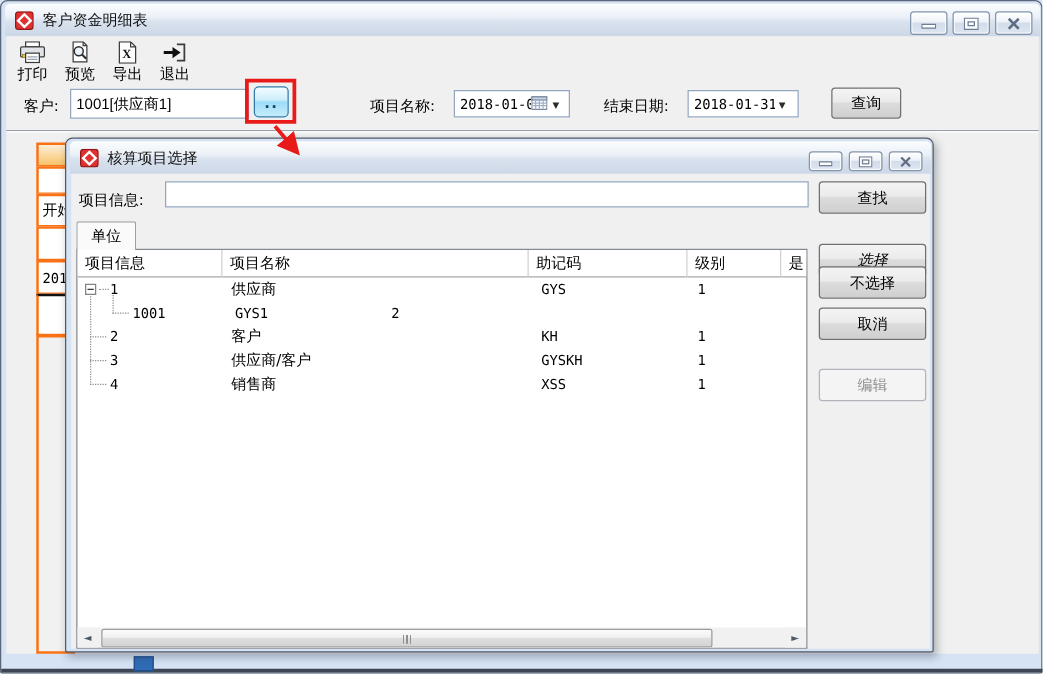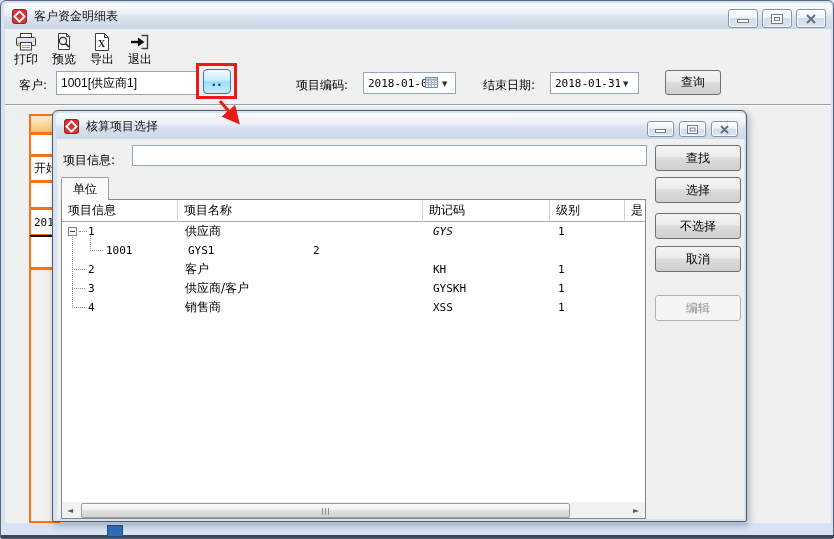--- a/index.html
+++ b/index.html
@@ -186,21 +186,21 @@
               </svg>
             </span>
             <span class="tool-label">退出</span>
           </div>
         </div>
 
       <span class="form-label" style="left:14px; top:48px;">客户:</span>
       <input class="edit" style="left: 51px; top: 42px; width: 143px; height: 24px;" value="1001[供应商1]">
       <div id="browse-btn">..</div>
 
-      <span class="form-label" style="left:291px; top:48px;">项目编码:</span>
+      <span class="form-label" style="left:291px; top:48px;">项目名称:</span>
       <input class="edit mono" style="left: 358px; top: 43px; width: 93px; height: 22px; font-size: 11px; padding-right: 30px;" value="2018-01-01">
       <span style="position:absolute; left:420px; top:47px;">
         <svg width="13" height="13">
           <rect x="0.5" y="1.5" width="12" height="10" fill="#fff" stroke="#7a8aa0"></rect>
           <rect x="0.5" y="1.5" width="12" height="2.5" fill="#c9d6ea" stroke="#7a8aa0"></rect>
           <g stroke="#9fb0c6">
               <line x1="3.5" y1="4" x2="3.5" y2="11"></line>
               <line x1="6.5" y1="4" x2="6.5" y2="11"></line>
               <line x1="9.5" y1="4" x2="9.5" y2="11"></line>
               <line x1="1" y1="6.5" x2="12" y2="6.5"></line>
@@ -287,21 +287,21 @@
           <span class="tree-mark dot-h" style="left:17px; top:9px; width:8px;"></span>
           <span class="tree-mark dot-v" style="left:10px; top:15px; height:71px;"></span>
           <span class="tree-mark dot-v" style="left:28px; top:14px; height:15px;"></span>
           <span class="tree-mark dot-h" style="left:28px; top:28px; width:13px;"></span>
           <span class="tree-mark dot-h" style="left:10px; top:47px; width:13px;"></span>
           <span class="tree-mark dot-h" style="left:10px; top:66px; width:13px;"></span>
           <span class="tree-mark dot-h" style="left:10px; top:85px; width:13px;"></span>
         <div class="trow">
               <div class="td mono num" style="width: 116px; padding-left: 26px;">1</div>
               <div class="td " style="width: 245px; padding-left: 7px;">供应商</div>
-              <div class="td mono num" style="width: 127px; padding-left: 10px; font-style: italic;">GYS</div>
+              <div class="td mono num" style="width: 127px; padding-left: 10px;">GYS</div>
               <div class="td mono num" style="width: 75px; padding-left: 8px;">1</div>
               <div class="td " style="width: 140px;"></div>
             </div>
             <div class="trow">
               <div class="td mono num" style="width: 116px; padding-left: 44px;">1001</div>
               <div class="td mono num" style="width: 127px; padding-left: 10px;">GYS1</div>
               <div class="td mono num" style="width: 75px; padding-left: 8px;">2</div>
               <div class="td " style="width: 140px;"></div>
             </div>
             <div class="trow">
@@ -329,21 +329,21 @@
 
         <div id="list-hscroll">
           <div class="sb-btn" id="sb-left">◄</div>
           <div id="sb-thumb">
               <span id="sb-grip"></span>
             </div>
           <div class="sb-btn" id="sb-right">►</div>
         </div>
       </div>
 
-      <div class="w7btn side-btn" style="top:38px;">选择</div>
+      <div class="w7btn side-btn" style="top:56px;font-style:italic;">选择</div>
       <div class="w7btn side-btn" style="top:74px;">不选择</div>
       <div class="w7btn side-btn" style="top:107px;font-family:Liberation Mono, monospace;">取消</div>
       <div class="w7btn side-btn disabled" style="top:156px;">编辑</div>
     </div>
   </div>
 
   <div id="annotation">
     <div id="ann-box"></div>
     <svg width="834" height="539">
       <defs>

